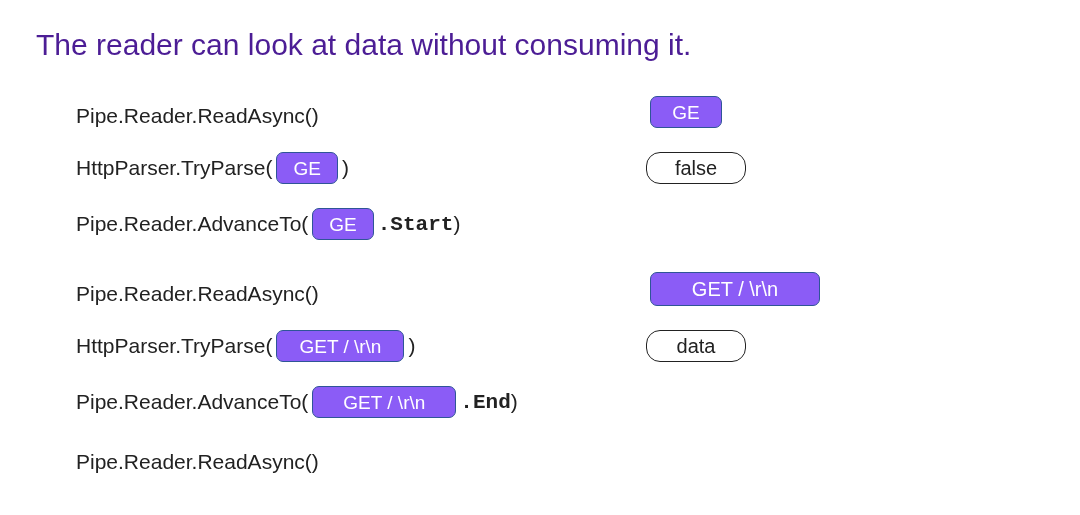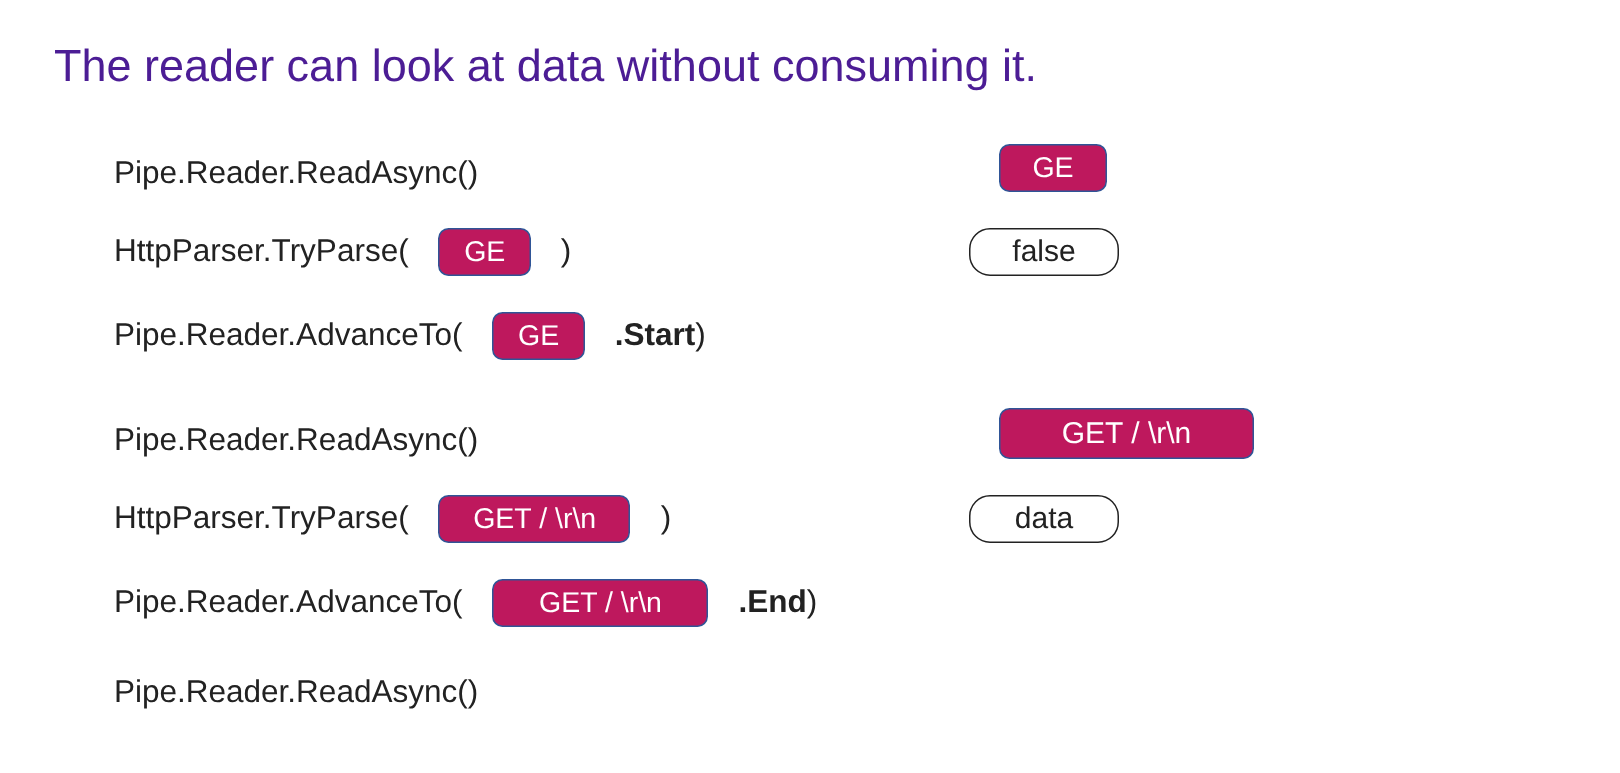--- a/index.html
+++ b/index.html
@@ -37,49 +37,49 @@
     color: #222;
   }
   .right {
     display: flex;
     align-items: center;
   }
   .chip {
     display: inline-flex;
     align-items: center;
     justify-content: center;
-    background: #be185d;
+    background: #8b5cf6;
     color: #fff;
     border: 1.5px solid #2f5597;
     border-radius: 7px;
     font-size: 19px;
     padding: 4px 16px;
     min-height: 32px;
     line-height: 1;
-    margin: 0 20px;
+    margin: 0 4px;
   }
   .chip.wide { padding: 4px 22px; }
   .chip.wider { padding: 4px 30px; }
   .chip.result { min-width: 72px; }
   .chip.result-lg { min-width: 170px; padding: 6px 20px; font-size: 20px;}
   .plain-box {
     display: inline-flex;
     align-items: center;
     justify-content: center;
     background: #fff;
     color: #222;
     border: 1.5px solid #222;
     border-radius: 14px;
     font-size: 20px;
     padding: 4px 20px;
     min-width: 100px;
     min-height: 32px;
     line-height: 1;
   }
-  .suffix-bold { font-weight: 700; }
+  .suffix-bold { font-weight: 700; font-family: Liberation Mono, monospace; }
   .suffix { font-size: 21px; }
 </style>
 </head>
 <body>
 
 <div class="title">The reader can look at data without consuming it.</div>
 
 <div class="content">
 
   <div class="row">

